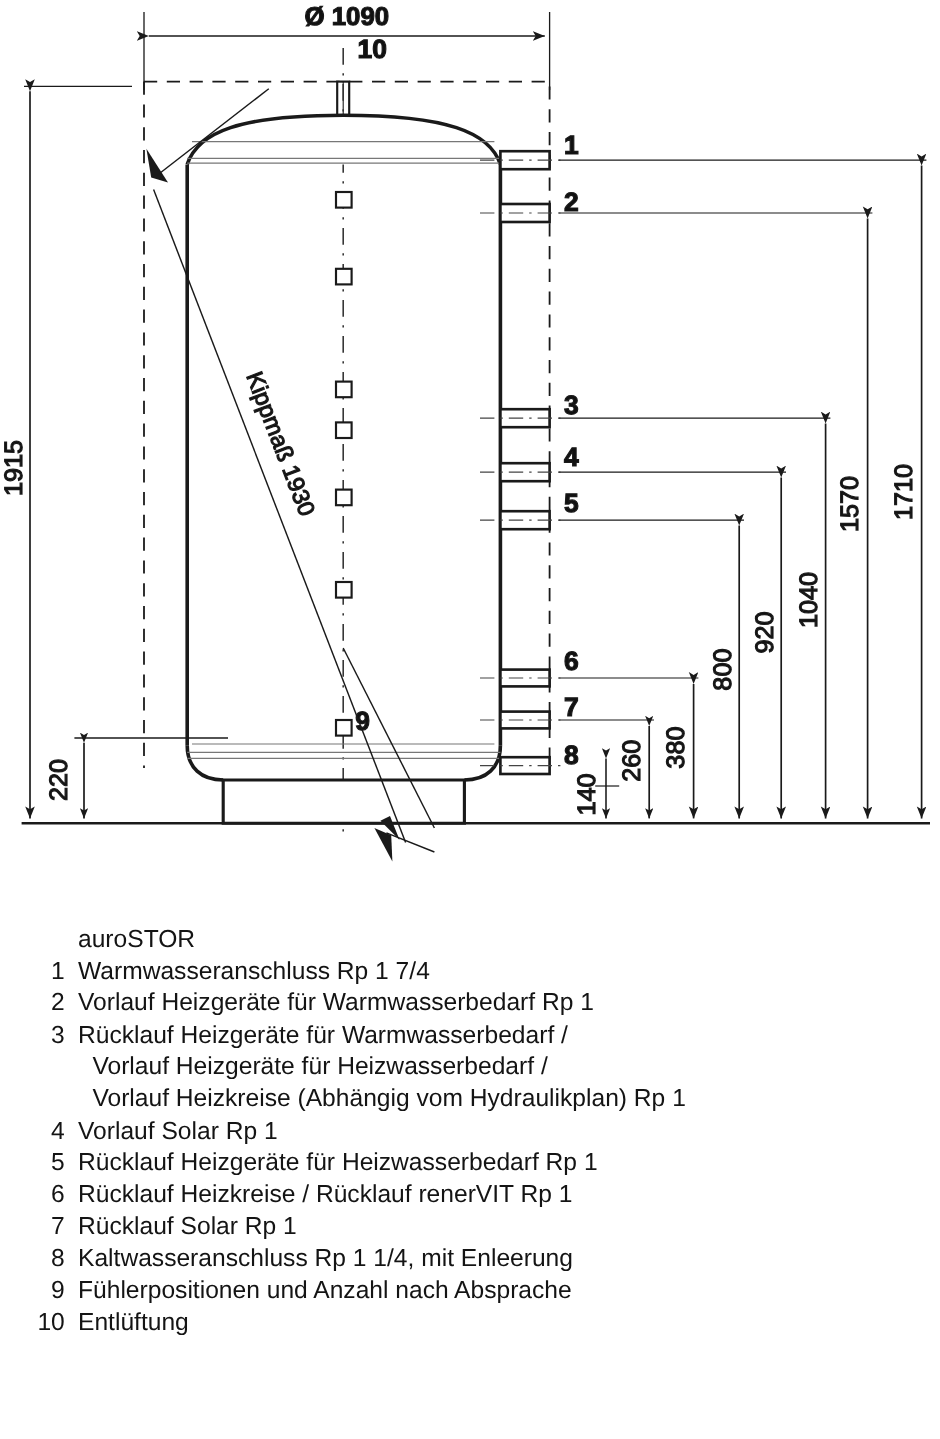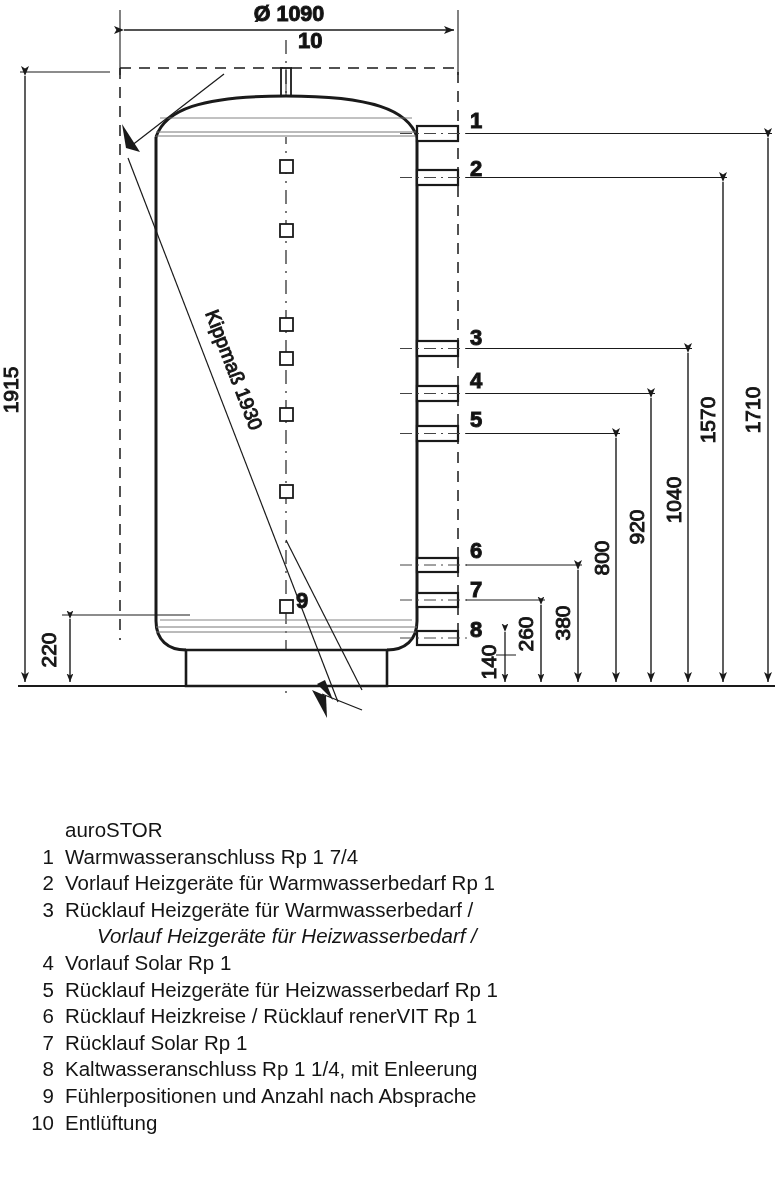--- a/index.html
+++ b/index.html
@@ -3,26 +3,26 @@
 <meta charset="utf-8">
 <style>
   html,body{margin:0;padding:0;background:#ffffff;}
   body{
     width:783px;height:1199px;position:relative;overflow:hidden;
     font-family:"Liberation Sans", sans-serif;color:#1a1a1a;
   }
   #drawing{position:absolute;left:0;top:0;width:783px;height:760px;}
   #legend{
     position:absolute;left:0;top:770px;width:642px;
-    font-size:20.5px;line-height:26.6px;color:#141414;margin-top:47px;
+    font-size:20.5px;line-height:26.6px;color:#141414;
   }
   .leg-row{display:flex;align-items:baseline;}
   .leg-num{width:54px;text-align:right;padding-right:11px;flex:0 0 auto;}
   .leg-txt{flex:1 1 auto;}
-  .leg-indent{padding-left:97px;font-style:italic;}
+  .leg-indent{padding-left:77px;}
   svg text{font-family:"Liberation Sans", sans-serif;fill:#111;}
 </style>
 </head>
 <body>
 
 <svg id="drawing" viewBox="0 0 783 760">
   <defs>
     <marker id="ah" markerWidth="12" markerHeight="12" refX="10" refY="4" orient="auto" markerUnits="userSpaceOnUse">
       <path d="M0,0 L10,4 L0,8 L2.4,4 Z" fill="#1a1a1a"></path>
     </marker>
@@ -214,20 +214,21 @@
   <div class="leg-row">
     <div class="leg-num">2</div>
     <div class="leg-txt">Vorlauf Heizgeräte für Warmwasserbedarf Rp 1</div>
   </div>
 
   <div class="leg-row">
     <div class="leg-num">3</div>
     <div class="leg-txt">Rücklauf Heizgeräte für Warmwasserbedarf /</div>
   </div>
   <div class="leg-indent">Vorlauf Heizgeräte für Heizwasserbedarf /</div>
+  <div class="leg-indent">Vorlauf Heizkreise (Abhängig vom Hydraulikplan) Rp 1</div>
 
   <div class="leg-row">
     <div class="leg-num">4</div>
     <div class="leg-txt">Vorlauf Solar Rp 1</div>
   </div>
 
   <div class="leg-row">
     <div class="leg-num">5</div>
     <div class="leg-txt">Rücklauf Heizgeräte für Heizwasserbedarf Rp 1</div>
   </div>

